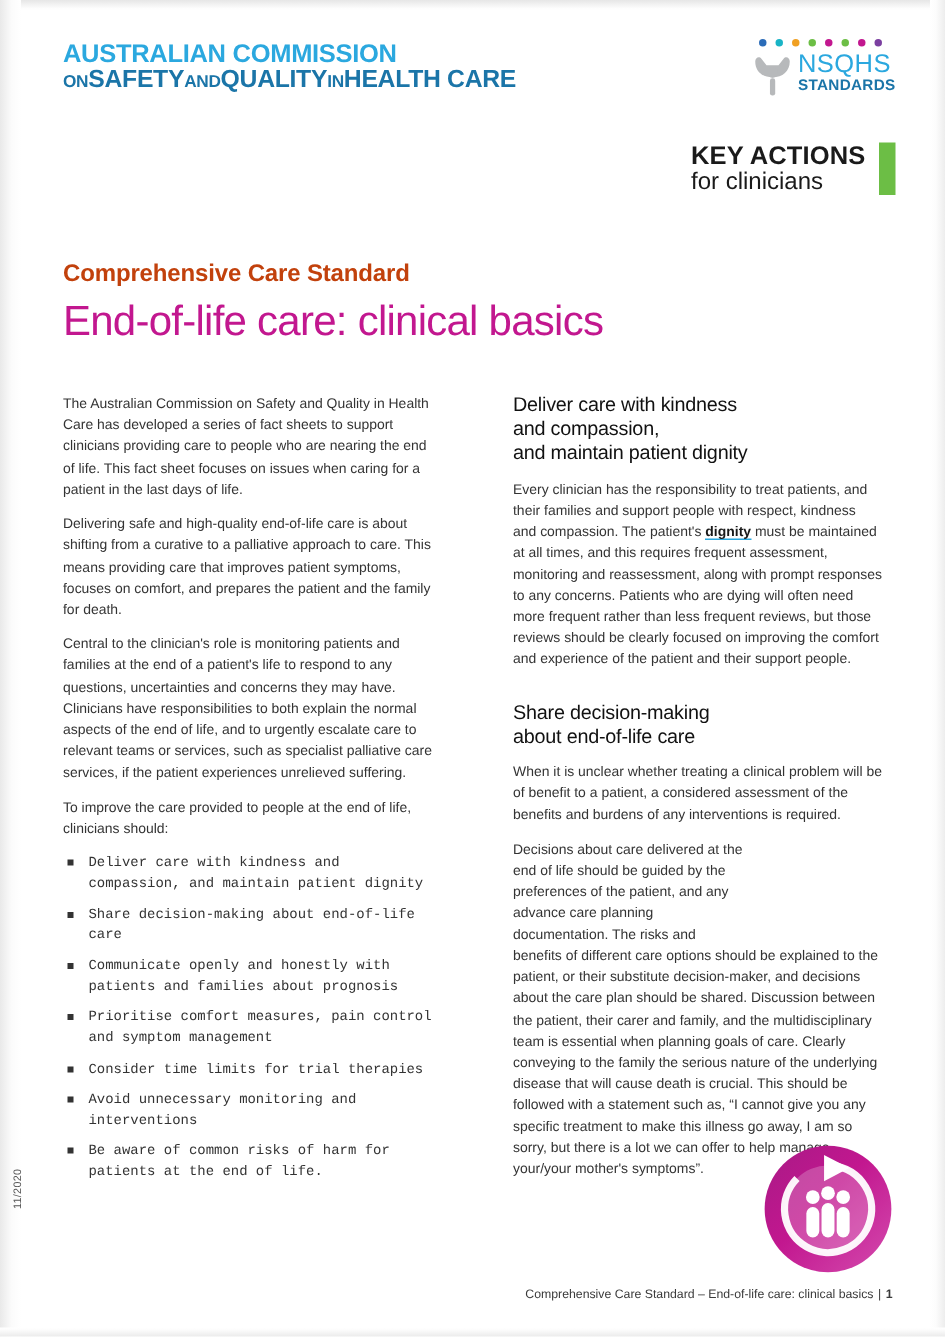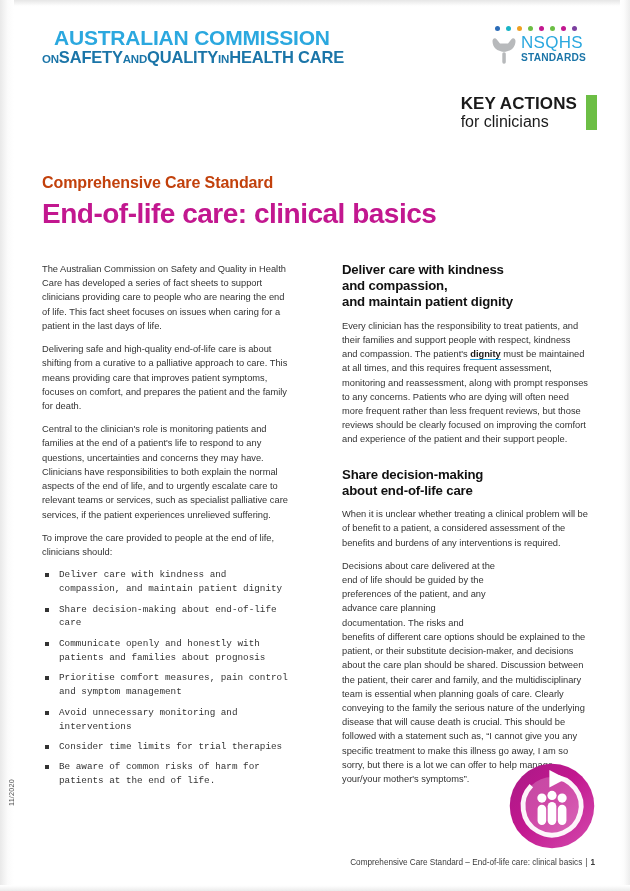--- a/index.html
+++ b/index.html
@@ -34,31 +34,31 @@
 
   
   .header {
     position: absolute; left: 0; top: 0; width: 630px; height: 150px;
   }
   .acsqhc-logo {
     position: absolute; left: 42px; top: 27px;
     line-height: 1.02;
   }
   .acsqhc-line1 {
-    font-size: 21px; font-weight: bold; letter-spacing: -0.2px;
-    color: #2ba8df; white-space: nowrap; margin-left: 12px;
+    font-size: 17px; font-weight: bold; letter-spacing: -0.2px;
+    color: #2ba8df; white-space: nowrap;
   }
   .acsqhc-line2 {
     font-size: 16.5px; font-weight: bold; letter-spacing: -0.2px;
     color: #1b75a8; white-space: nowrap; margin-top: 1px;
   }
   .acsqhc-line2 .sm { font-size: 11.5px; }
 
   .nsqhs-logo {
-    position: absolute; left: 489px; top: 26px;
+    position: absolute; left: 500px; top: 26px;
     width: 108px; height: 50px;
   }
   .nsqhs-dots {
     position: absolute; left: 6px; top: 0px;
     display: flex; gap: 6px;
   }
   .nsqhs-dots i { display: block; width: 5px; height: 5px; border-radius: 50%; }
   .nsqhs-mark {
     position: absolute; left: 0px; top: 9px; width: 30px; height: 30px;
   }
@@ -87,39 +87,39 @@
     width: 11px; height: 35px; background: #6cbe45;
   }
 
   
   .titles { position: absolute; left: 42px; top: 174px; }
   .eyebrow {
     font-size: 16px; font-weight: bold; color: #c2410c;
     letter-spacing: -0.1px;
   }
   .maintitle {
-    font-size: 28px; font-weight: bold; color: #c2178f;
+    font-size: 28px; font-weight: normal; color: #c2178f;
     letter-spacing: -0.5px; margin-top: 6px; white-space: nowrap;
   }
 
   
   .cols {
     position: absolute; left: 42px; top: 262px;
     width: 546px;
     display: flex; gap: 54px;
   }
   .col { width: 256px; }
   .col p {
     font-size: 9.3px; line-height: 1.53; color: #333333;
     margin-bottom: 9px; text-align: left;
   }
   .col p:last-child { margin-bottom: 16px; }
 
   h2.section {
-    font-size: 13.2px; font-weight: bold; color: #111111;
+    font-size: 13.2px; font-weight: normal; color: #111111;
     line-height: 1.23; margin-bottom: 8px; letter-spacing: -0.15px;
   }
   h2.section.second { margin-top: 20px; }
 
   ul.bullets { list-style: none; margin-top: 2px; }
   ul.bullets li {
     position: relative; padding-left: 17px;
     font-size: 9.3px; line-height: 1.5; color: #333333;
     margin-bottom: 6.5px;
     font-family: Liberation Mono, monospace;
@@ -221,22 +221,22 @@
     <div class="col">
       <p>The Australian Commission on Safety and Quality in Health Care has developed a series of fact sheets to support clinicians providing care to people who are nearing the end of life. This fact sheet focuses on issues when caring for a patient in the last days of life.</p>
       <p>Delivering safe and high-quality end-of-life care is about shifting from a curative to a palliative approach to care. This means providing care that improves patient symptoms, focuses on comfort, and prepares the patient and the family for death.</p>
       <p>Central to the clinician's role is monitoring patients and families at the end of a patient's life to respond to any questions, uncertainties and concerns they may have. Clinicians have responsibilities to both explain the normal aspects of the end of life, and to urgently escalate care to relevant teams or services, such as specialist palliative care services, if the patient experiences unrelieved suffering.</p>
       <p>To improve the care provided to people at the end of life, clinicians should:</p>
       <ul class="bullets" id="clinician-actions-list">
           <li>Deliver care with kindness and compassion, and maintain patient dignity</li>
           <li>Share decision-making about end-of-life care</li>
           <li>Communicate openly and honestly with patients and families about prognosis</li>
           <li>Prioritise comfort measures, pain control and symptom management</li>
+          <li>Consider time limits for trial therapies</li>
           <li>Avoid unnecessary monitoring and interventions</li>
-          <li>Consider time limits for trial therapies</li>
           <li>Be aware of common risks of harm for patients at the end of life.</li>
         </ul>
     </div>
 
     <div class="col">
       <h2 class="section">
         <span>Deliver care with kindness</span><br>
         <span>and compassion,</span><br>
         <span>and maintain patient dignity</span>
       </h2>

